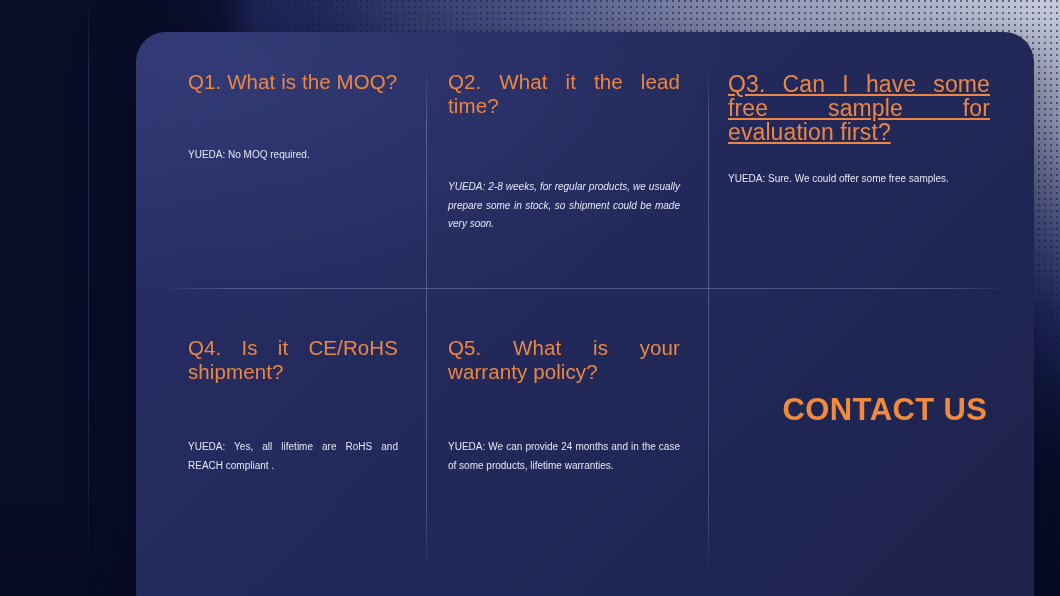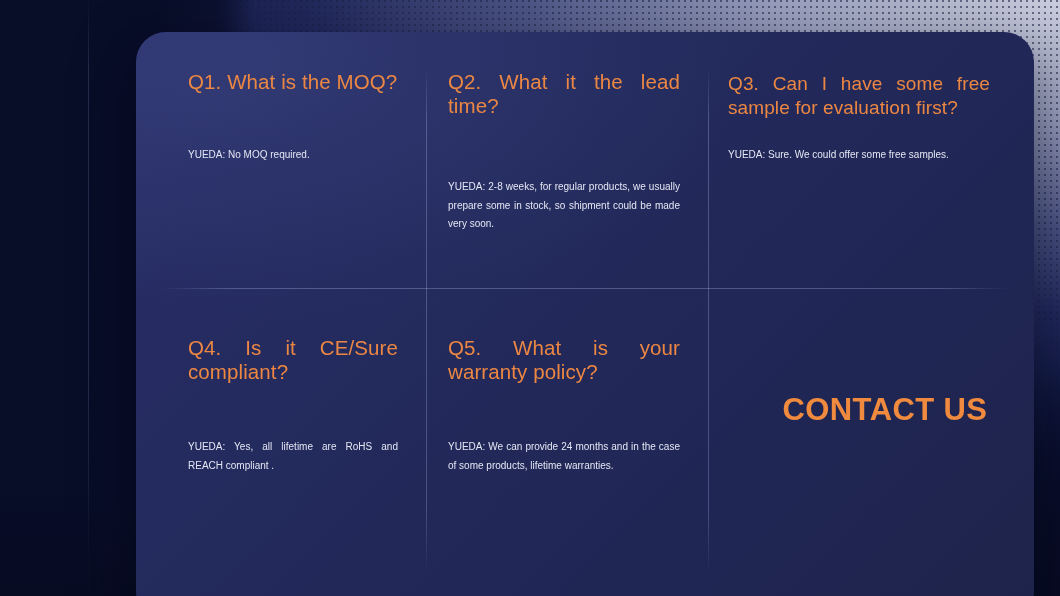--- a/index.html
+++ b/index.html
@@ -72,32 +72,32 @@
   .q{
     color:#ec8743;
     font-size:20.5px;
     line-height:24px;
     font-weight:400;
     text-align:justify;
     text-align-last:left;
     letter-spacing:.1px;
     margin:0;
   }
-  .cell.c3 .q{font-size:19px;line-height:24px;}
+  .cell.c3 .q{font-size:23px;line-height:24px;text-decoration:underline;}
   .a{
     color:#e4e7f4;
     font-size:10px;
     line-height:18.6px;
     text-align:justify;
     text-align-last:left;
     margin:0;
   }
   .gap-a{margin-top:52px;}
   .gap-b{margin-top:26px;}
-  .gap-c{margin-top:60px;}
+  .gap-c{margin-top:60px;font-style:italic;}
   .gap-d{margin-top:54px;}
 
   
   .vline{
     position:absolute;top:38px;width:1px;height:499px;
     background:linear-gradient(180deg,rgba(163,178,225,.02) 0%,rgba(163,178,225,.34) 10%,rgba(163,178,225,.30) 88%,rgba(163,178,225,.02) 100%);
   }
   #vline-1{left:290px;}
   #vline-2{left:572px;}
   .hline{
@@ -139,21 +139,21 @@
       <p class="q">Q2. What it the lead time?</p>
       <p class="a gap-c">YUEDA: 2-8 weeks, for regular products, we usually prepare some in stock, so shipment could be made very soon.</p>
     </div>
 
     <div class="cell c3">
       <p class="q">Q3. Can I have some free sample for evaluation first?</p>
       <p class="a gap-b">YUEDA: Sure. We could offer some free samples.</p>
     </div>
 
     <div class="cell c4">
-      <p class="q">Q4. Is it CE/Sure compliant?</p>
+      <p class="q">Q4. Is it CE/RoHS shipment?</p>
       <p class="a gap-d">YUEDA: Yes, all lifetime are RoHS and REACH compliant .</p>
     </div>
 
     <div class="cell c5">
       <p class="q">Q5. What is your warranty policy?</p>
       <p class="a gap-d">YUEDA: We can provide 24 months and in the case of some products, lifetime warranties.</p>
     </div>
 
     <div class="cell c6">
       <div id="contact-us">CONTACT US</div>

